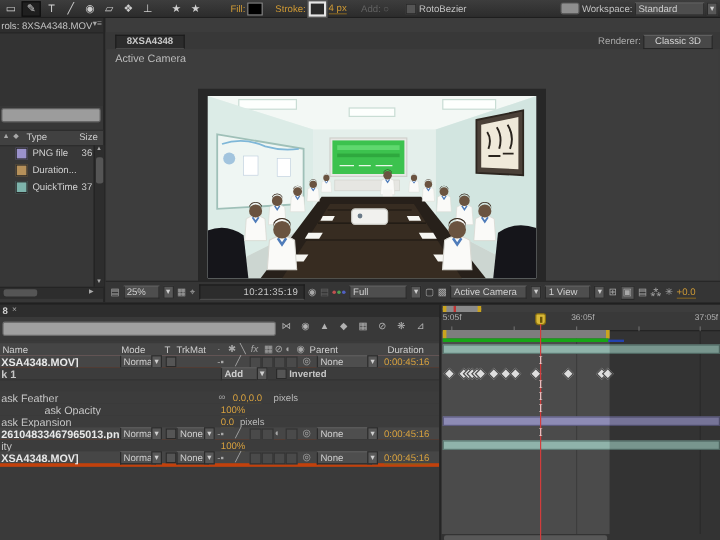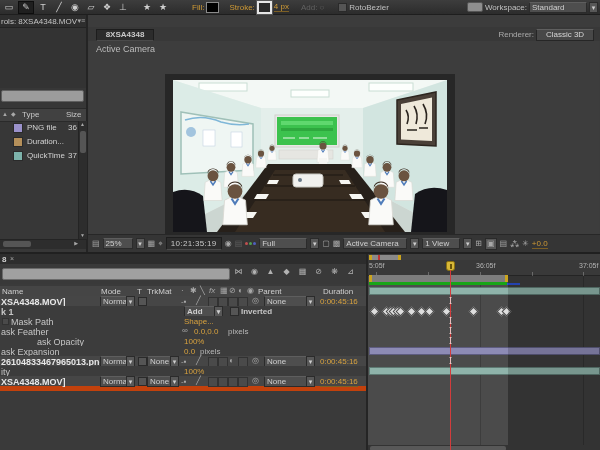--- a/index.html
+++ b/index.html
@@ -14,21 +14,21 @@
   .gold{color:#cf9a35;}
   .dd{background:#4e4e4e;border:1px solid #2b2b2b;border-top-color:#5e5e5e;color:#cfcfcf;
       font-size:8px;height:9px;line-height:9px;padding:0 2px;overflow:hidden;white-space:nowrap;}
   .da{background:#585858;border:1px solid #2b2b2b;color:#cfcfcf;font-size:7px;height:9px;line-height:9px;
       width:7px;text-align:center;padding:0;}
   .btn{background:#484848;border:1px solid #262626;border-top-color:#5f5f5f;color:#d6d6d6;text-align:center;}
   .inset{background:#2c2c2c;border:1px solid #1d1d1d;border-bottom-color:#4a4a4a;color:#c9c9c9;text-align:center;}
   .cb{width:7px;height:7px;background:#555;border:1px solid #2a2a2a;display:inline-block;}
   .swb{width:8px;height:8px;background:#4a4a4a;border:1px solid #323232;position:absolute;top:1px;}
   .r{position:absolute;left:0;width:366px;height:10px;}
-  .lay{background:#464646;border-bottom:5px solid #c2410c;}
+  .lay{background:#464646;border-bottom:3px solid #c2410c;}
   .prop{background:#3c3c3c;border-bottom:1px solid #343434;}
   .lname{position:absolute;left:1px;top:1px;font-weight:bold;font-size:9px;color:#e8e8e8;white-space:nowrap;}
   .pname{position:absolute;top:1px;font-size:9px;color:#c6c6c6;white-space:nowrap;}
   .kf{position:absolute;width:5px;height:5px;background:#dedede;border:1px solid #4a4a4a;transform:rotate(45deg);top:54px;}
   .ibeam{position:absolute;left:79px;width:7px;height:8px;color:#eccaca;font-family:"DejaVu Serif",serif;
          font-size:9px;line-height:8px;text-align:center;}
   .tl-ic{width:13px;text-align:center;color:#b2b2b2;font-size:8px;}
   .tick{position:absolute;top:12px;width:1px;height:4px;background:#6a6a6a;}
   .toolbtn{width:14px;height:12px;text-align:center;line-height:12px;font-size:9px;color:#cfcfcf;}
 </style>
@@ -219,21 +219,21 @@
         </svg>
       </div>
     </div>
 
     <div class="abs" style="left:0;top:219px;width:512px;height:18px;background:#353535;border-top:1px solid #272727;display:flex;align-items:center;gap:3px;padding:0 4px;box-sizing:border-box;">
       <span class="ic">▤</span>
       <div class="dd" style="width:24px;">25%</div>
       <div class="da">▾</div>
       <span class="ic">▦</span>
       <span class="ic">⌖</span>
-      <div class="inset" style="width:54px;height:11px;font-size:8px;line-height:11px;letter-spacing:0.3px;">10:21:35:19</div>
+      <div class="inset" style="width:54px;height:11px;font-size:8px;line-height:11px;letter-spacing:0.3px;padding-left:32px;">10:21:35:19</div>
       <span class="ic">◉</span>
       <span class="ic dim">▤</span>
       <span style="display:inline-flex;gap:1px;">
         <i style="width:3px;height:3px;background:#c05050;border-radius:50%;"></i>
         <i style="width:3px;height:3px;background:#50a050;border-radius:50%;"></i>
         <i style="width:3px;height:3px;background:#5060c0;border-radius:50%;"></i>
       </span>
       <div class="dd" style="width:42px;">Full</div>
       <div class="da">▾</div>
       <span class="ic">▢</span>
@@ -307,25 +307,20 @@
     </div>
 
     <div class="r prop" style="top:52px;font-weight:bold;">
       <span class="pname" style="left:1px;">k 1</span>
       <div class="abs dd" style="left:184px;top:0;width:28px;">Add</div>
       <div class="abs da" style="left:214px;top:0;">▾</div>
       <span class="abs cb" style="left:230px;top:1px;"></span>
       <span class="abs" style="left:241px;top:1px;font-size:8px;color:#c6c6c6;">Inverted</span>
     </div>
 
-    <div class="r prop" style="top:62px;">
-      <span class="swb" style="left:2px;width:5px;height:5px;top:2px;"></span>
-      <span class="pname" style="left:11px;">Mask Path</span>
-      <span class="abs hot" style="left:184px;top:1px;font-size:8px;">Shape...</span>
-    </div>
 
     <div class="r prop" style="top:72px;">
       <span class="pname" style="left:1px;">ask Feather</span>
       <span class="abs ic" style="left:182px;top:1px;">∞</span>
       <span class="abs hot" style="left:194px;top:1px;font-size:8px;">0.0,0.0</span>
       <span class="abs" style="left:228px;top:1px;font-size:8px;color:#b8b8b8;">pixels</span>
     </div>
 
     <div class="r prop" style="top:82px;">
       <span class="pname" style="left:1px;padding-left:36px;">ask Opacity</span>

